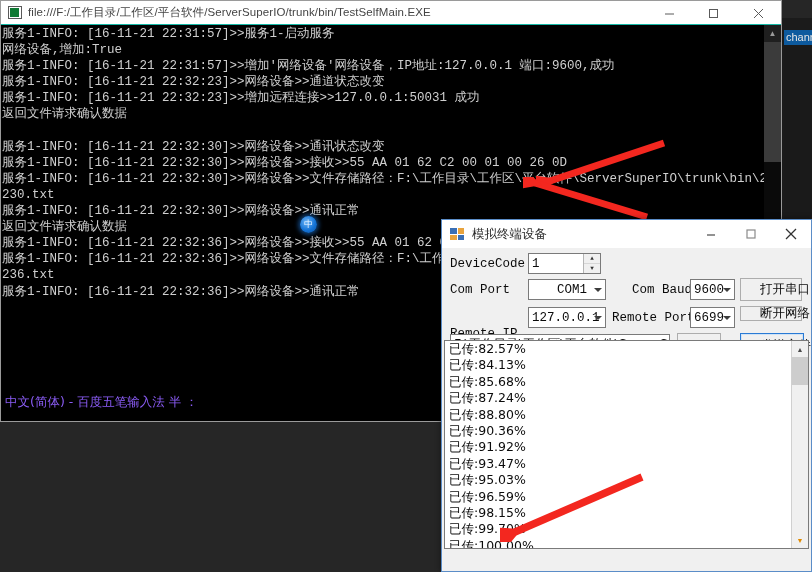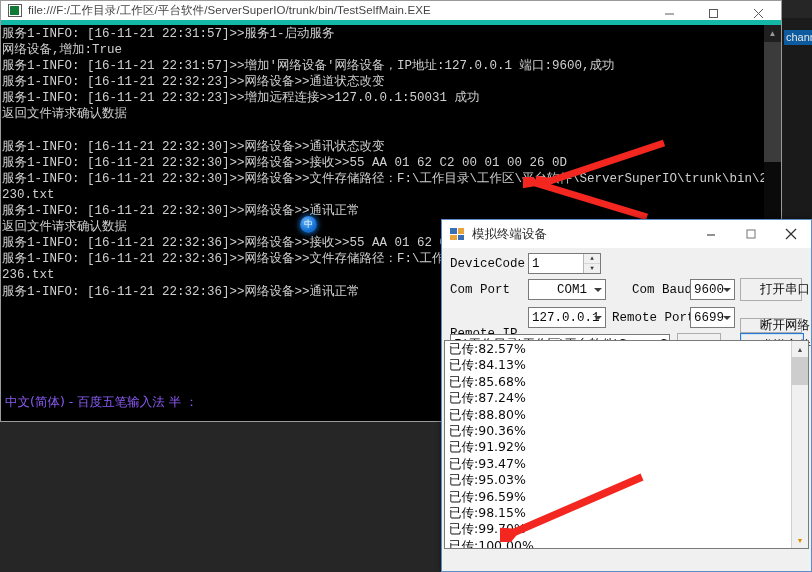--- a/index.html
+++ b/index.html
@@ -25,21 +25,21 @@
   #bg-window .bg-body{
     position:absolute;left:6px;top:27px;width:40px;height:525px;background:#1a1a1a;
   }
 
   
   #console-window{
     position:absolute;left:0;top:0;width:782px;height:422px;
     background:#000;border:1px solid #9a9a9a;box-sizing:border-box;
   }
   #console-titlebar{
-    height:24px;background:#ffffff;border-bottom:5px solid #14b8a6;
+    height:24px;background:#ffffff;border-bottom:1px solid #14b8a6;
     display:flex;align-items:center;box-sizing:border-box;
     position:relative;
   }
   #console-icon{
     width:14px;height:13px;margin-left:7px;margin-right:6px;
     background:#ffffff;border:1px solid #5a5a5a;box-sizing:border-box;
     position:relative;flex:none;
   }
   #console-icon::after{
     content:"";position:absolute;left:1px;top:1px;width:9px;height:9px;background:#0f7a34;
@@ -299,21 +299,21 @@
     <div class="lbl" style="left:8px;top:78px;">Remote IP</div>
     <div class="tbox" style="left:86px;top:58px;width:78px;height:21px;">
       <span>127.0.0.1</span>
       <span class="combo-arrow"></span>
     </div>
     <div class="lbl" style="left:170px;top:62px;">Remote Port</div>
     <div class="tbox" style="left:248px;top:58px;width:45px;height:21px;">
       <span>6699</span>
       <span class="combo-arrow"></span>
     </div>
-    <div class="btn" style="left:298px;top:69px;width:62px;height:15px;">断开网络</div>
+    <div class="btn" style="left:298px;top:57px;width:62px;height:15px;">断开网络</div>
   </div>
 
   <div class="tbox lbl-cn" style="left:8px;top:114px;width:220px;height:21px;font-family:'DejaVu Sans',sans-serif;">
     <span>F:\工作目录\工作区\平台软件\ServerSu</span>
   </div>
   <div class="btn dots" style="left:235px;top:113px;width:44px;height:23px;">...</div>
   <div class="btn focused" style="left:298px;top:113px;width:64px;height:24px;">发送文件</div>
 
   <div id="dlg-list">
     <div id="dlg-list-inner">

